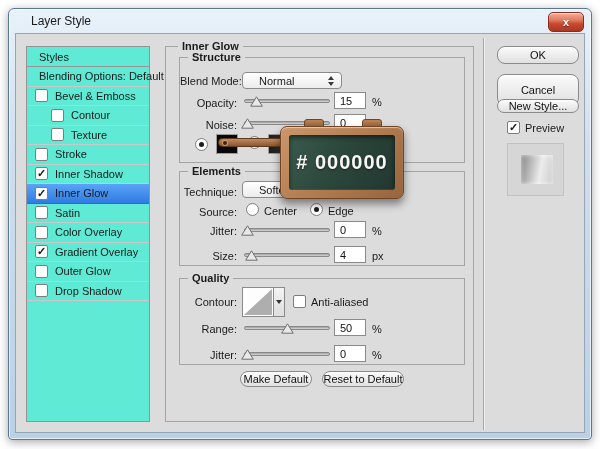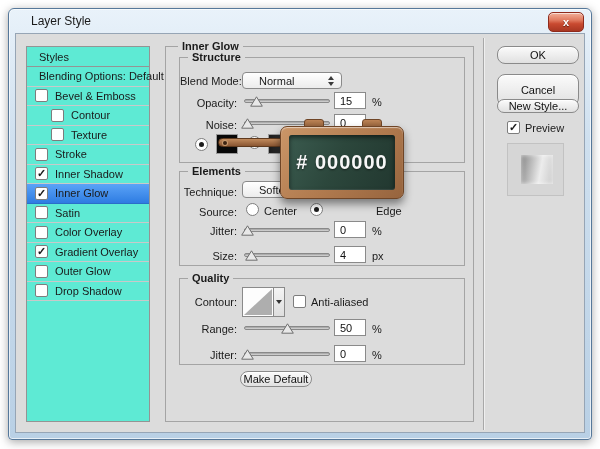--- a/index.html
+++ b/index.html
@@ -232,21 +232,21 @@
             <span class="spin">
                 <span class="up"></span>
                 <span class="dn"></span>
               </span>
           </div>
 
           <span class="flabel" style="left:0; top:34px;">Source:</span>
           <span class="pradio" style="left:66px; top:31px;"></span>
           <span class="rlabel" style="left:84px; top:33px;">Center</span>
           <span class="pradio sel" style="left:130px; top:31px;"></span>
-          <span class="rlabel" style="left:148px; top:33px;margin-left:48px;">Edge</span>
+          <span class="rlabel" style="left:148px; top:33px;">Edge</span>
 
           <span class="flabel" style="left:0; top:53px;">Jitter:</span>
           <div class="slider" style="left:64px; top:51px;">
             <div class="track"></div>
             <svg class="thumb" viewBox="0 0 13 11" style="left: calc(4% - 6.5px);">
                 <polygon points="6.5,0.8 12.3,10.2 0.7,10.2" fill="#e8e8e8" stroke="#6e6e6e" stroke-width="1"></polygon>
               </svg>
           </div>
           <input class="valbox" style="left: 154px; top: 49px;" value="0">
           <span class="unit" style="left:192px; top:53px;">%</span>
@@ -290,20 +290,21 @@
             <div class="track"></div>
             <svg class="thumb" viewBox="0 0 13 11" style="left: calc(4% - 6.5px);">
                 <polygon points="6.5,0.8 12.3,10.2 0.7,10.2" fill="#e8e8e8" stroke="#6e6e6e" stroke-width="1"></polygon>
               </svg>
           </div>
           <input class="valbox" style="left: 154px; top: 66px;" value="0">
           <span class="unit" style="left:192px; top:70px;">%</span>
         </div>
 
         <div class="pbtn" style="left:74px; top:324px; width:72px; height:16px;">Make Default</div>
+        <div class="pbtn" style="left:156px; top:324px; width:82px; height:16px;">Reset to Default</div>
       </div>
 
       <div class="vdivider"></div>
 
       <div class="pbtn round" style="left:481px; top:12px; width:82px; height:18px;">OK</div>
       <div class="pbtn round" style="left:481px; top:40px; width:82px; height:32px;">Cancel</div>
       <div class="pbtn round" style="left:481px; top:65px; width:82px; height:14px;">New Style...</div>
       <span class="checkbox" style="left:491px; top:87px;">
           <span>✓</span>
         </span>

